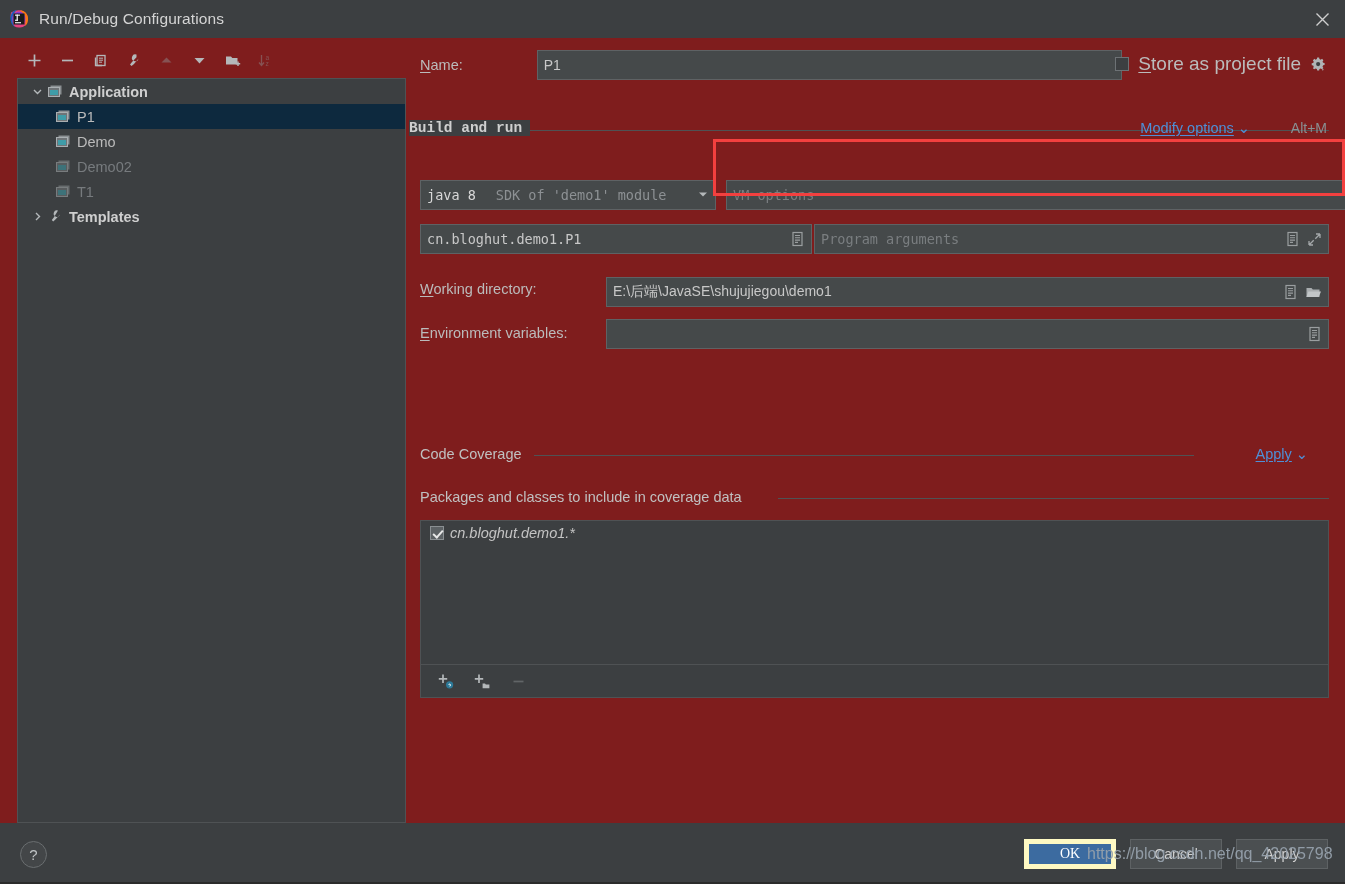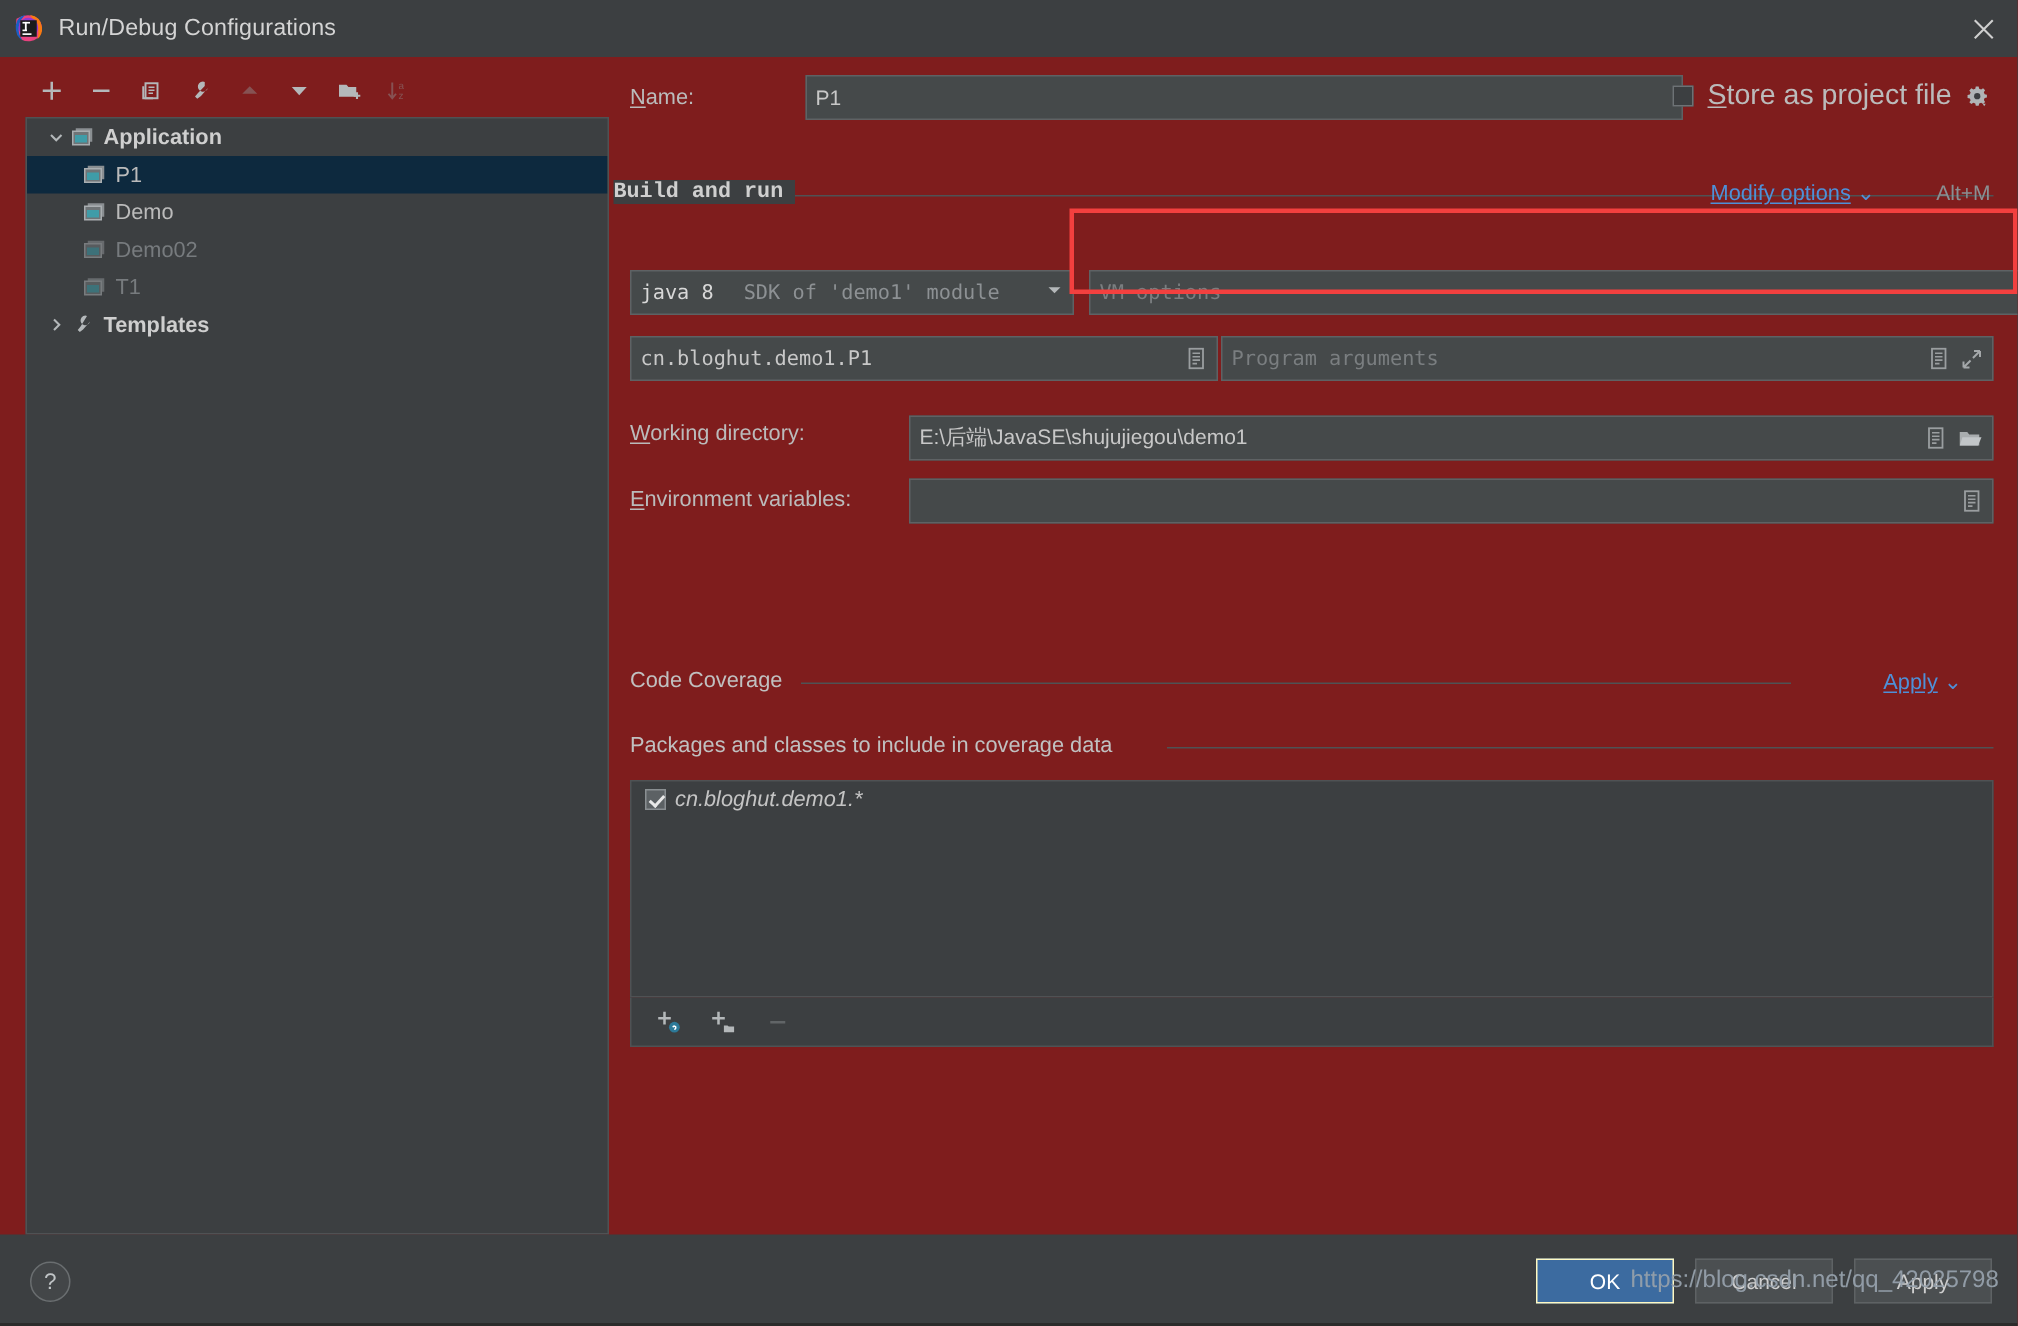--- a/index.html
+++ b/index.html
@@ -214,21 +214,21 @@
     cursor: pointer;
   }
   .dlg-btn {
     position: absolute; top: 16px; height: 30px;
     display: flex; align-items: center; justify-content: center;
     font-size: 14px; color: #cfcfcf;
     background: #4b4f51; border: 1px solid #5e6264;
     cursor: pointer;
   }
   .dlg-btn.primary {
-    background: #3c6ba0; border: 1px solid #fef9c3; color: #ffffff;
+    background: #3c6ba0; border: 5px solid #fef9c3; color: #ffffff; font-family: Liberation Serif, serif;
   }
   #ok-button     { left: 1024px; width: 92px; }
   #cancel-button { left: 1130px; width: 92px; }
   #apply-button  { left: 1236px; width: 92px; }
 
   
   .annot-rect {
     position: absolute; left: 713px; top: 139px;
     width: 632px; height: 57px;
     border: 3px solid #f3403f;

